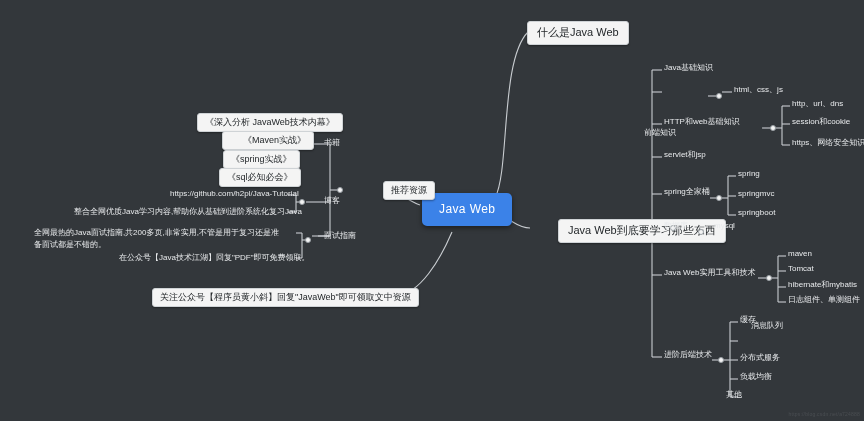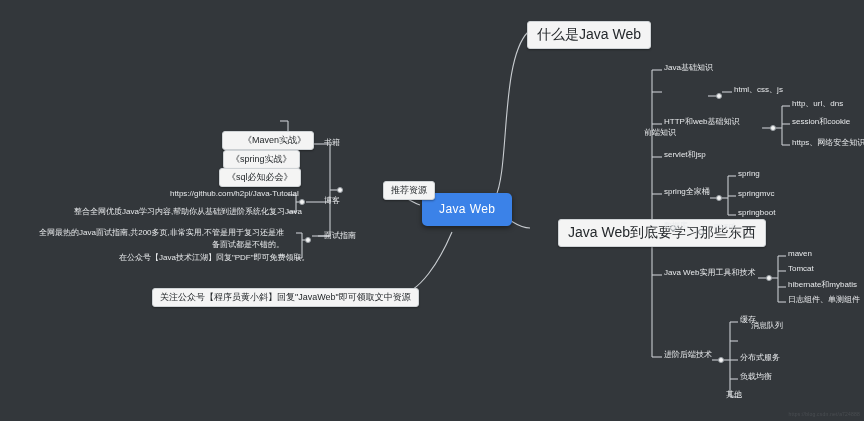--- a/index.html
+++ b/index.html
@@ -23,39 +23,39 @@
   
   .card{
     background:#f4f4f4;
     color:#24282b;
     border:1px solid #cfd3d6;
     border-radius:3px;
     padding:3px 7px;
     font-size:9px;
     box-shadow:0 1px 2px rgba(0,0,0,.35);
   }
-  .card.big{font-size:14px;padding:4px 9px;}
+  .card.big{font-size:11px;padding:4px 9px;}
   
   .plain{
     color:#e8eaec;
     font-size:8px;
     padding:1px 4px 2px 4px;
   }
   
   .root{
     background:#3b82e8;
     color:#ffffff;
     border-radius:5px;
     font-size:12px;
     padding:9px 17px;
     letter-spacing:.4px;
     box-shadow:0 2px 5px rgba(0,0,0,.45);
   }
   
-  .multiline{white-space:normal;line-height:1.45;text-align:right;}
+  .multiline{white-space:normal;line-height:1.45;}
 
   
   .dot{
     position:absolute;
     width:6px;height:6px;border-radius:50%;
     background:#f4f4f4;border:1px solid #9aa0a5;
     box-sizing:border-box;
   }
   .watermark{
     position:absolute;right:4px;bottom:4px;
@@ -164,20 +164,21 @@
 
   <div class="node card big" style="left:558px;top:219px;">Java Web到底要学习那些东西</div>
   <div class="dot" style="left:670px;top:225px;"></div>
 
   <div class="node card" style="left:345px;top:181px;margin-left:38px;">推荐资源</div>
   <div class="dot" style="left:337px;top:187px;"></div>
 
   <div class="node plain" style="left:320px;top:137px;">书籍</div>
   <div class="dot" style="left:293px;top:141px;"></div>
 
+  <div class="node card" style="left:197px;top:113px;">《深入分析 JavaWeb技术内幕》</div>
   <div class="node card" style="left:222px;top:131px;padding-left:20px;">《Maven实战》</div>
   <div class="node card" style="left:223px;top:150px;">《spring实战》</div>
   <div class="node card" style="left:219px;top:168px;">《sql必知必会》</div>
 
   <div class="node plain" style="left:320px;top:195px;">博客</div>
   <div class="dot" style="left:299px;top:199px;"></div>
 
   <div class="node plain" style="left:166px;top:188px;">https://github.com/h2pl/Java-Tutorial</div>
   <div class="node plain" style="left:30px;top:206px;margin-left:40px;">整合全网优质Java学习内容,帮助你从基础到进阶系统化复习Java</div>
 

